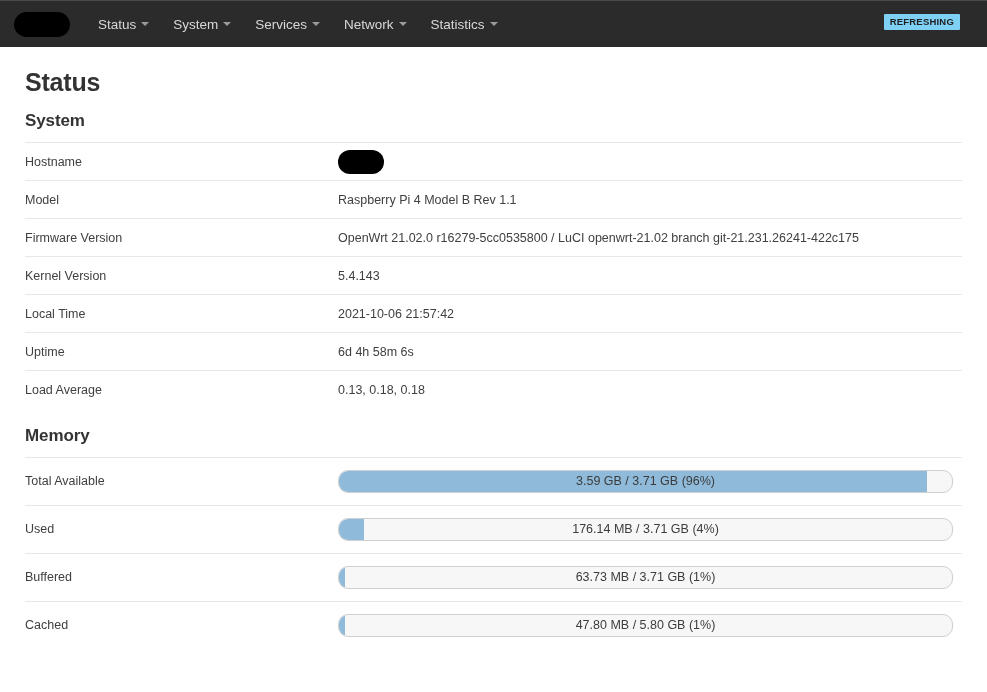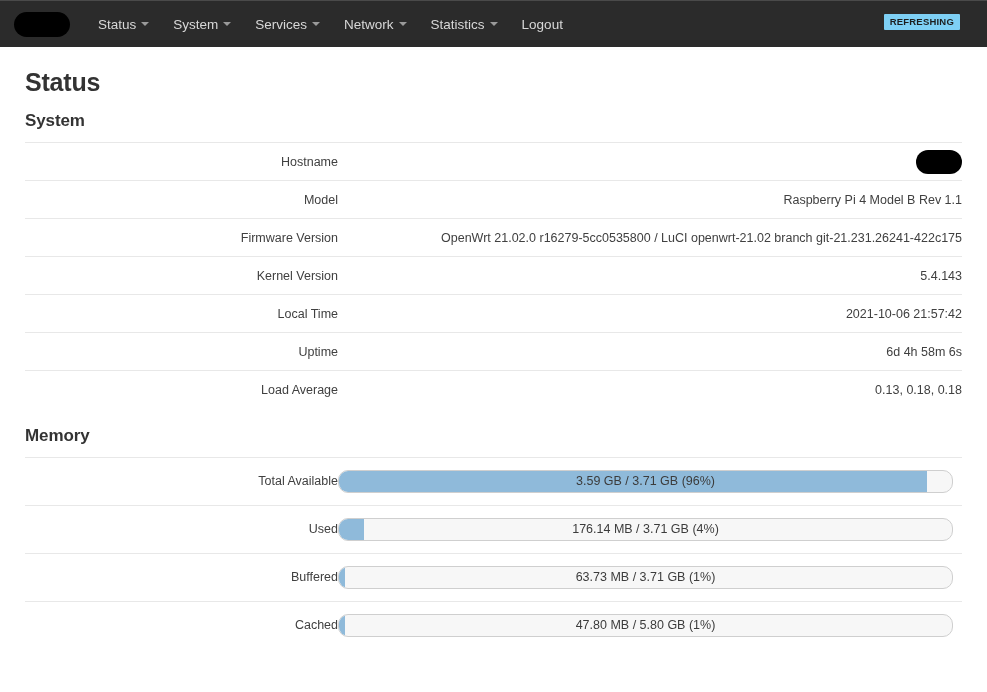--- a/index.html
+++ b/index.html
@@ -96,21 +96,20 @@
 
   
   table.info-table {
     width: 937px;
     border-collapse: collapse;
     margin-top: 11px;
     table-layout: fixed;
   }
   table.info-table tr {
     border-top: 1px solid #e8e8e8;
-    text-align: right;
   }
   table.info-table td {
     padding: 0;
     vertical-align: middle;
   }
   td.cell-label {
     width: 313px;
     font-size: 12.5px;
     color: #404040;
     padding-left: 8px;
@@ -183,23 +182,20 @@
       <span class="caret"></span>
     </div>
     <div class="nav-item">
       <span>Network</span>
       <span class="caret"></span>
     </div>
     <div class="nav-item">
       <span>Statistics</span>
       <span class="caret"></span>
     </div>
-    <div class="nav-item">
-      <span>Logout</span>
-    </div>
   </div>
   <div class="refresh-badge">REFRESHING</div>
 </div>
 
 <div class="page">
 
   <h1 class="page-title">Status</h1>
 
   <h2 class="section-title">System</h2>
 

